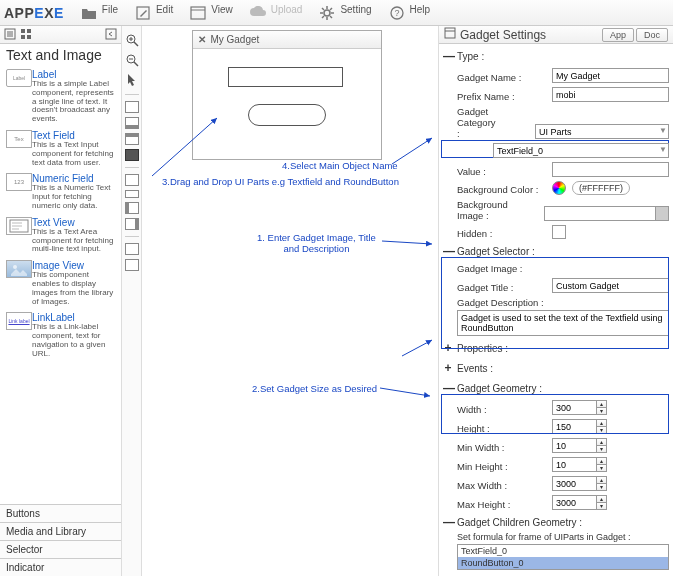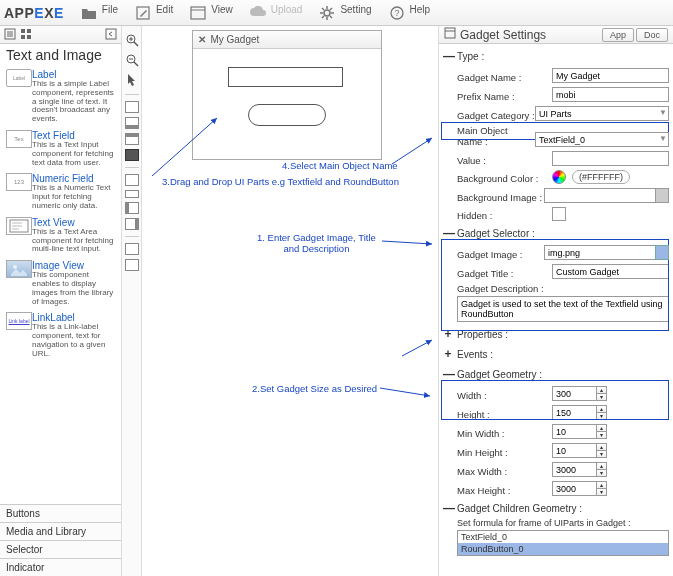--- a/index.html
+++ b/index.html
@@ -56,21 +56,21 @@
   .settings-head .tab { font-size:9px; padding:1px 7px; border:1px solid #aaa; border-radius:2px; background:linear-gradient(#fff,#eee); color:#555;}
   .settings-body { flex:1; overflow:auto; padding: 2px 4px 8px 4px; scrollbar-width: thin;}
   .settings-body::-webkit-scrollbar { width:10px; }
   .settings-body::-webkit-scrollbar-thumb { background:#ccc; border-radius:4px;}
   .sect-head { display:flex; align-items:center; gap:4px; font-size:10px; color:#333; padding:3px 0; font-weight:normal;}
   .sect-head .pm { width:10px; text-align:center; font-weight:bold; font-size:12px; color:#333;}
   .prop-row { display:flex; align-items:flex-end; padding:2px 0 2px 14px; gap:0;}
   .prop-label { width:95px; font-size:9.5px; color:#333;}
   .prop-input { flex:1; height:15px; border:1px solid #999; padding:0 3px; font-size:9px; background:#fff; min-width:0;}
   .prop-input.sel { padding-right:12px; }
-  .prop-select-wrap { flex:1; position:relative; display:flex;}
+  .prop-select-wrap { flex:1; position:relative; display:flex;margin-left:36px;}
   .sel-arrow { position:absolute; right:2px; top:2px; font-size:8px; color:#888; pointer-events:none;}
   .color-btn { width:14px; height:14px; border-radius:50%; background: conic-gradient(red,yellow,lime,cyan,blue,magenta,red); border:1px solid #888; flex-shrink:0;}
   .color-val { margin-left:6px; font-size:9px; border:1px solid #aaa; border-radius:8px; padding:1px 6px; background:#fff;}
   .prop-check { width:14px; height:14px; border:1px solid #999; background:#fff;}
   .prop-textarea { flex:1; border:1px solid #999; font-size:9px; padding:2px 3px; resize:none; height:28px;}
   .spinner-wrap { width:55px; display:flex;}
   .spinner-wrap input { flex:1; height:15px; border:1px solid #999; font-size:9px; padding:0 3px; min-width:0;}
   .spinner-btns { width:10px; display:flex; flex-direction:column;}
   .spinner-btns div { flex:1; border:1px solid #999; border-left:0; font-size:6px; line-height:1; text-align:center; background:linear-gradient(#fff,#eee);}
   .spinner-btns div:first-child { border-bottom:0;}
@@ -336,21 +336,20 @@
       <div class="prop-row">
           <div class="prop-label">Gadget Category :</div>
           <div class="prop-select-wrap">
             <input class="prop-input sel" value="UI Parts" style="">
             <span class="sel-arrow">▼</span>
           </div>
         </div>
       <div style="position:relative;">
         <div class="hl-box" style="left:-2px;top:-1px;right:0;height:18px;"></div>
         <div class="prop-row">
-            <div class="prop-label">Main Object Name :</div>
             <div class="prop-select-wrap">
               <input class="prop-input sel" value="TextField_0" style="">
               <span class="sel-arrow">▼</span>
             </div>
           </div>
       </div>
       <div class="prop-row">
           <div class="prop-label">Value :</div>
           <input class="prop-input" value="" style="">
         </div>
@@ -372,24 +371,20 @@
         </div>
 
       <div style="position:relative;">
         <div class="hl-box" style="left:-2px;top:16px;right:0;height:92px;"></div>
         <div class="sect-head">
             <span class="pm">—</span>
             <span>Gadget Selector :</span>
           </div>
         <div class="prop-row">
             <div class="prop-label">Gadget Image :</div>
-            <div class="prop-select-wrap">
-              <input class="prop-input" value="img.png" style="">
-              <span style="position:absolute;right:0;top:0;width:14px;height:15px;background:#9bb7e6;border:1px solid #7a9;"></span>
-            </div>
           </div>
         <div class="prop-row">
             <div class="prop-label">Gadget Title :</div>
             <input class="prop-input" value="Custom Gadget" style="">
           </div>
         <div class="prop-row" style="flex-direction:column;align-items:stretch;gap:2px;">
           <div class="prop-label" style="width:auto">Gadget Description :</div>
           <textarea class="prop-textarea" style="">Gadget is used to set the text of the Textfield using RoundButton</textarea>
         </div>
       </div>

